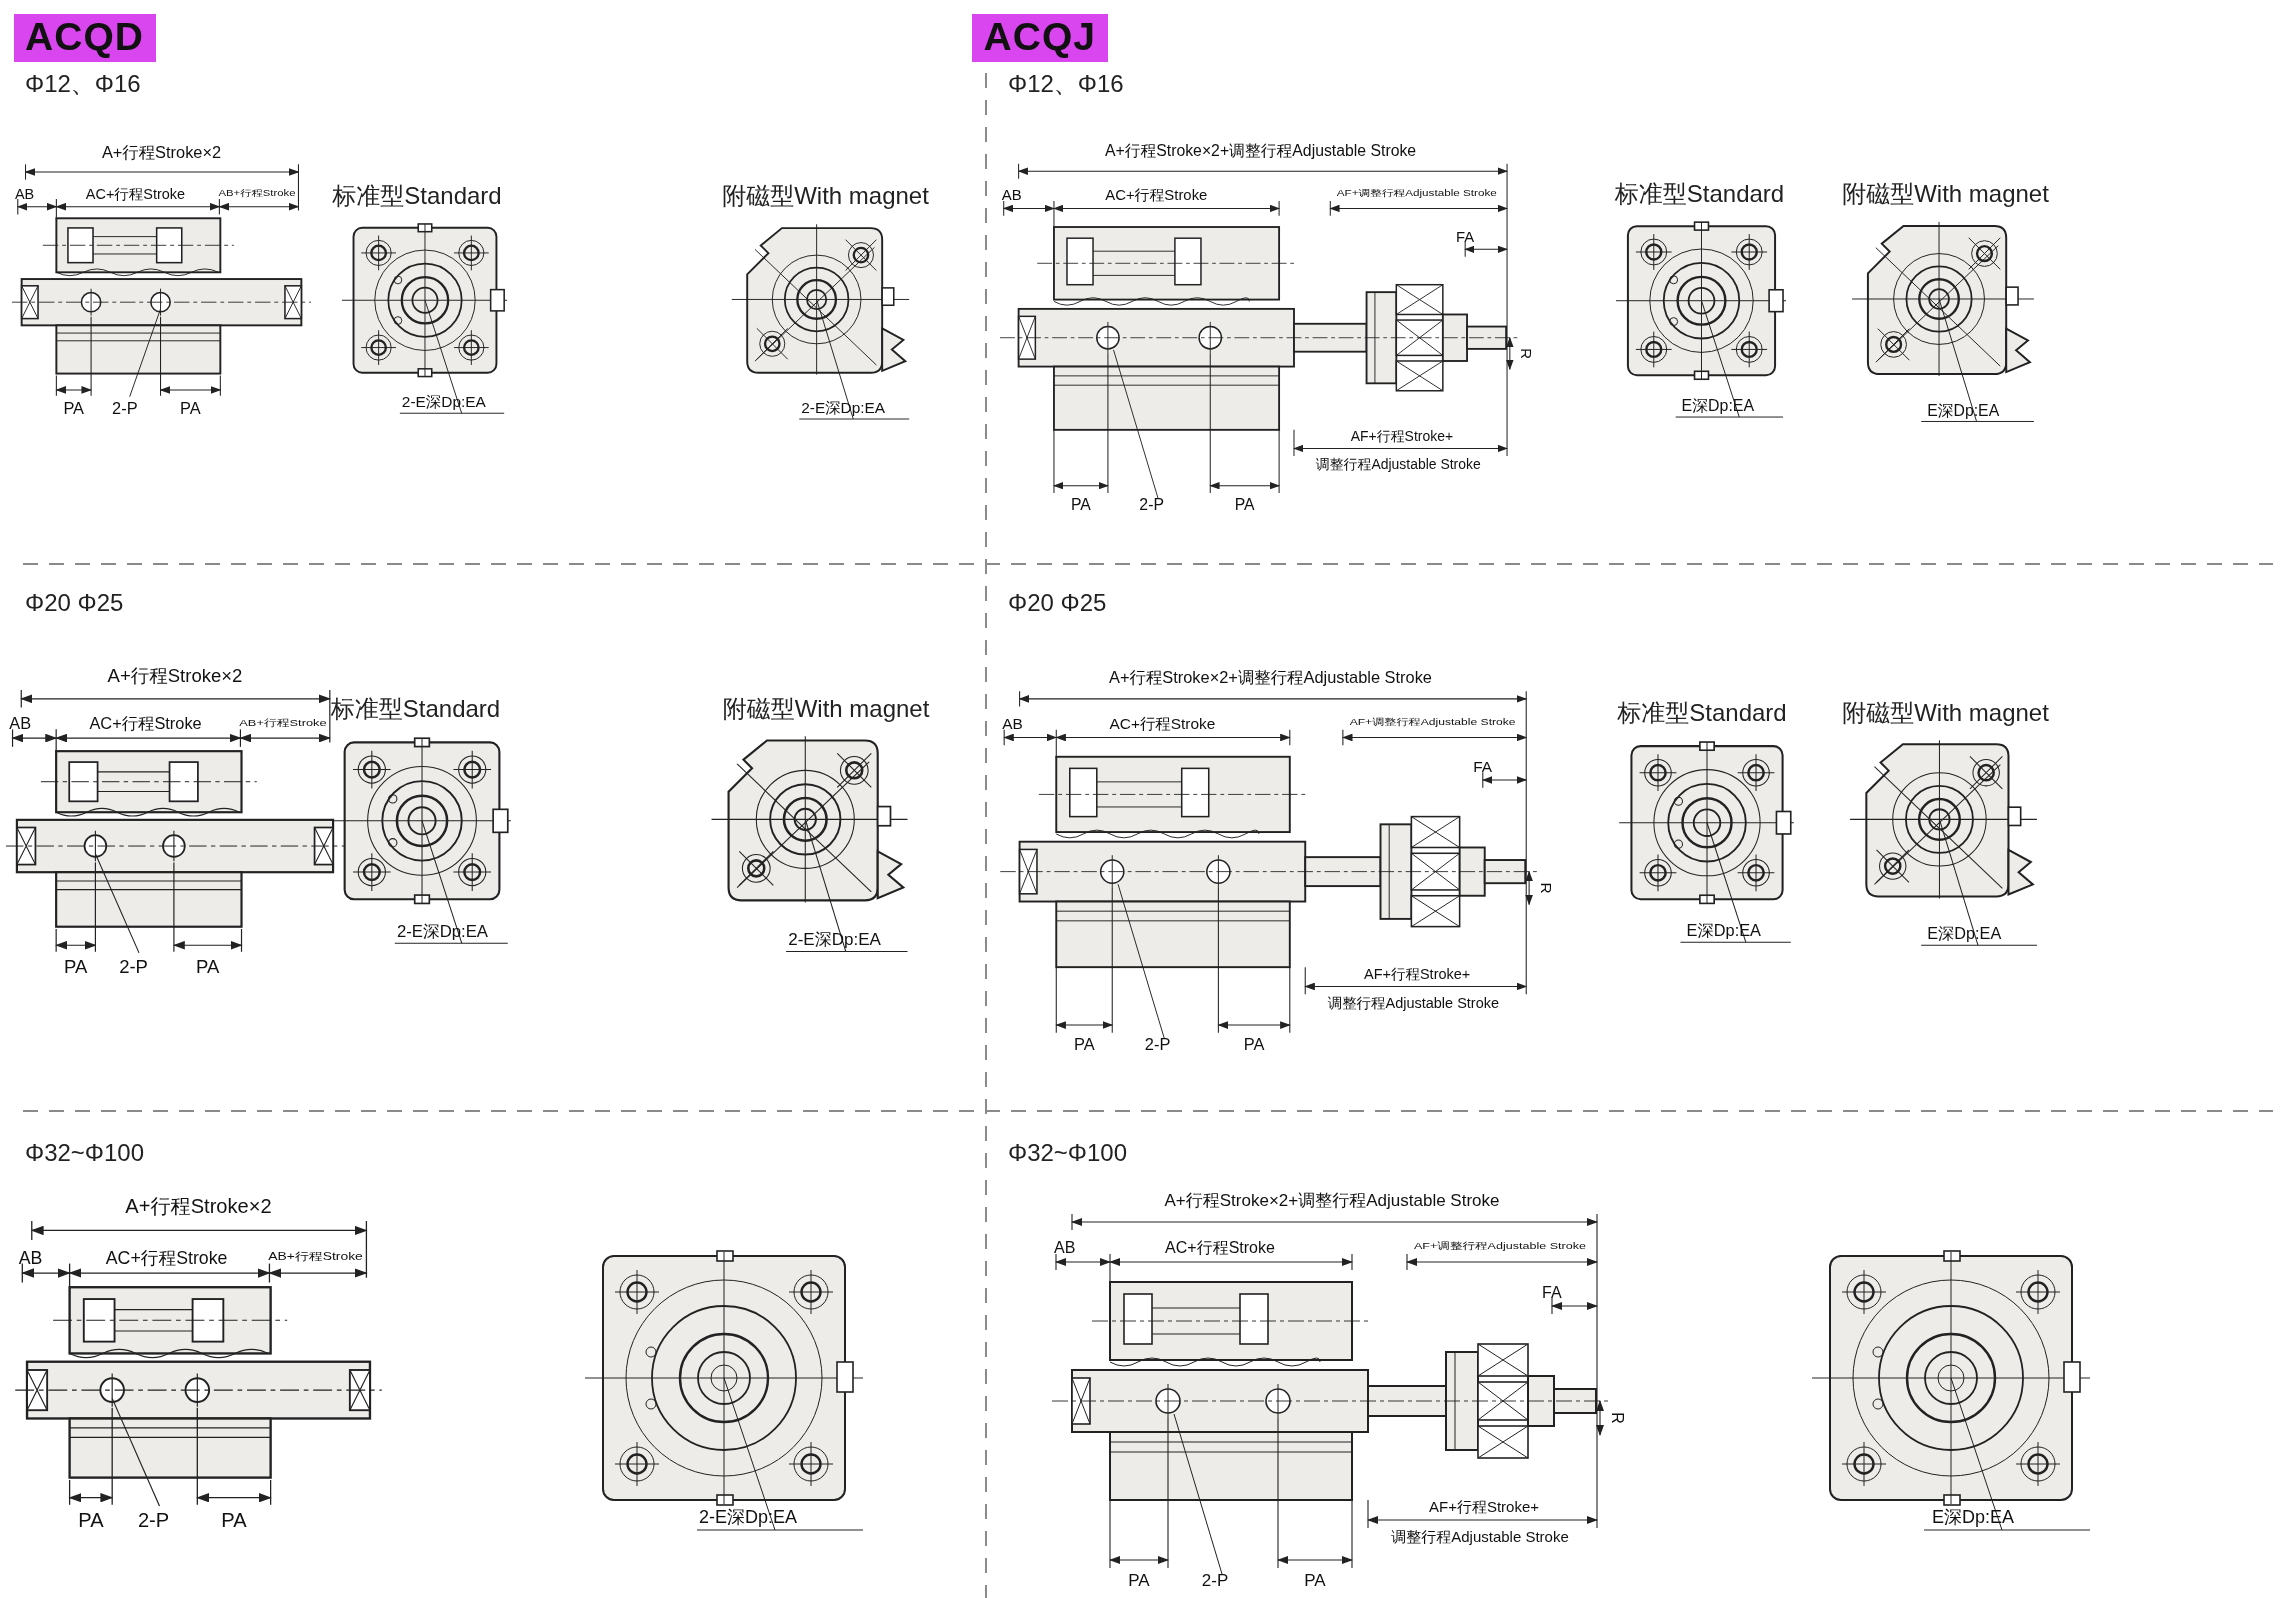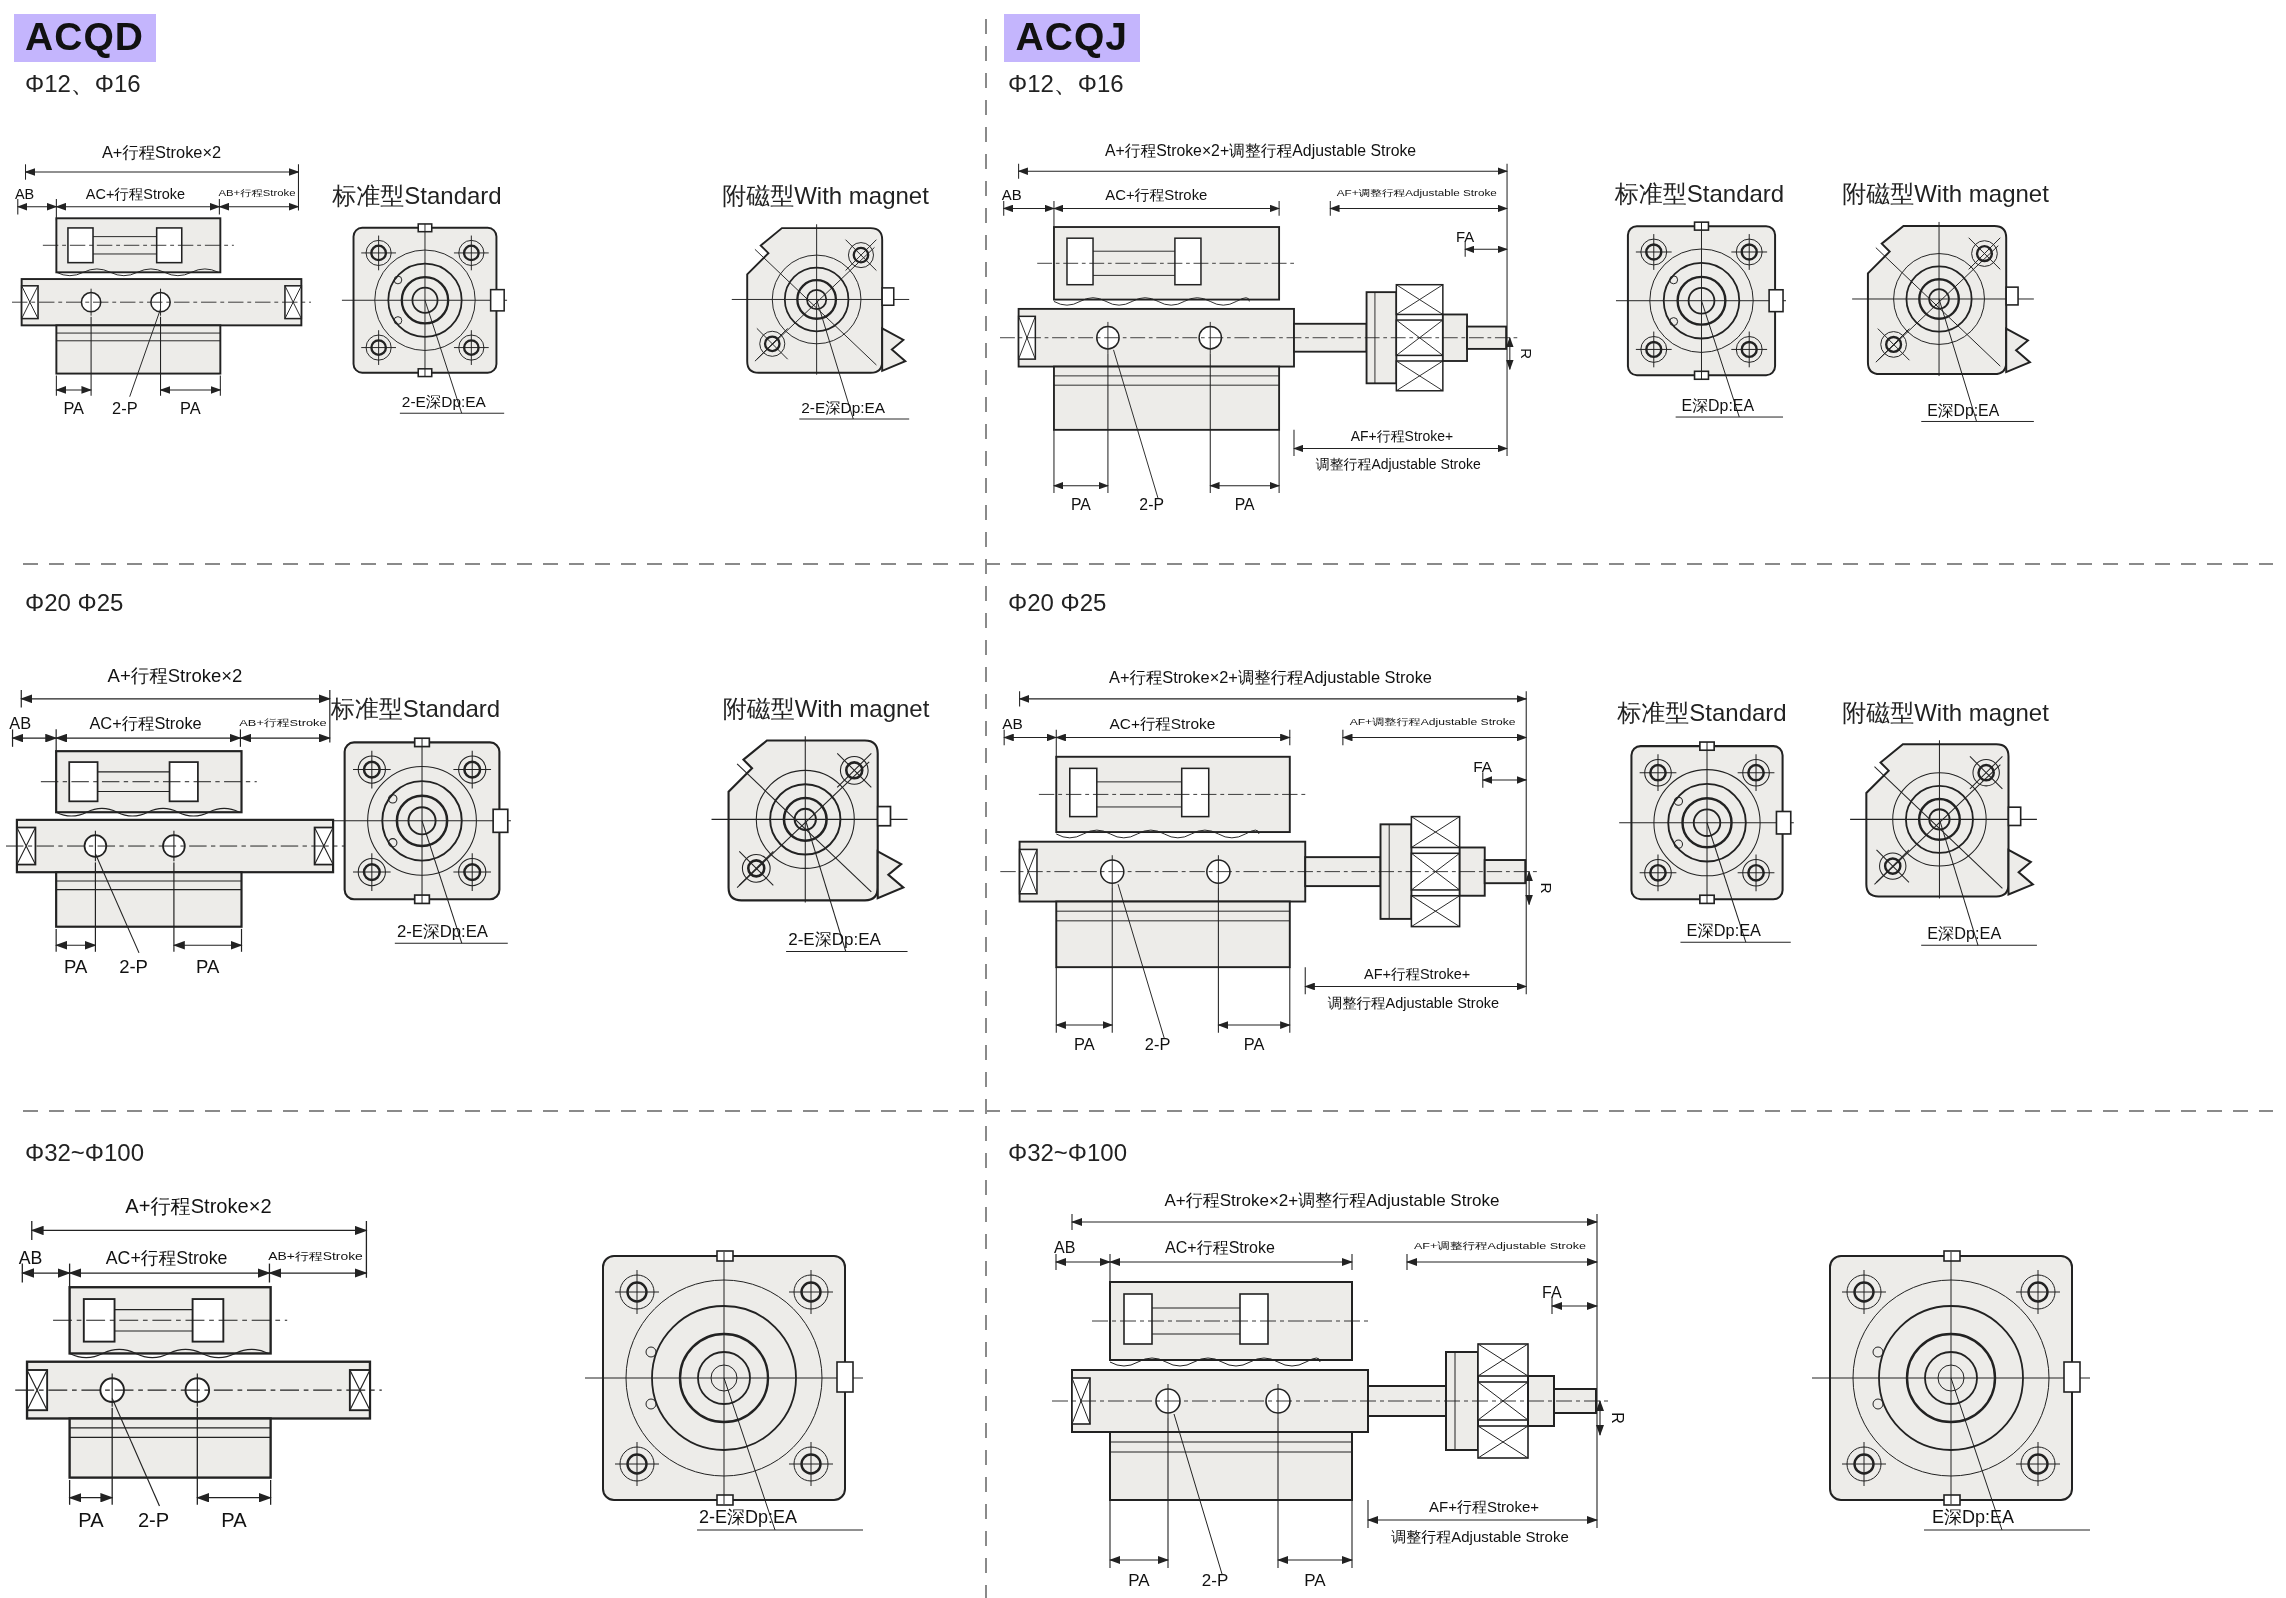--- a/index.html
+++ b/index.html
@@ -1,18 +1,18 @@
 <!DOCTYPE html>
 <html><head>
 <meta charset="utf-8">
 <style>
   html,body{margin:0;padding:0;background:#fff;}
   .page{position:relative;width:2286px;height:1599px;background:#ffffff;
         font-family:"Liberation Sans",sans-serif;color:#1a1a1a;overflow:hidden;}
-  .hdr{position:absolute;background:#c4b5fd;color:#111;font-weight:bold;font-size:39px;
+  .hdr{position:absolute;background:#d946ef;color:#111;font-weight:bold;font-size:39px;
        line-height:1.1;padding:2.9px 11.6px;letter-spacing:1px;}
   .size{position:absolute;font-size:24px;color:#222;white-space:nowrap;}
   .vtitle{position:absolute;font-size:24px;color:#222;text-align:center;white-space:nowrap;}
   .divv{position:absolute;width:1.9px;background:repeating-linear-gradient(180deg,#8a8a8a 0 15.4px,transparent 15.4px 27px);}
   .divh{position:absolute;height:1.9px;background:repeating-linear-gradient(90deg,#8a8a8a 0 15.4px,transparent 15.4px 26px);}
   svg.draw{position:absolute;overflow:visible;}
   svg text{font-family:"Liberation Sans",sans-serif;fill:#111;}
   .f{fill:#edecE9;fill:#edece9;stroke:#222;stroke-width:2;}
   .fw{fill:#ffffff;stroke:#222;stroke-width:1.6;}
   .s{fill:none;stroke:#222;stroke-width:1.8;}
@@ -346,21 +346,21 @@
       <circle class="s" cx="145" cy="132" r="26"></circle>
       <circle class="s1" cx="145" cy="132" r="13"></circle>
   <circle class="s1" cx="72" cy="106" r="5"></circle>
       <circle class="s1" cx="72" cy="158" r="5"></circle>
   <rect class="fw" x="258" y="116" width="16" height="30"></rect>
   <line class="s1" x1="145" y1="132" x2="196" y2="284"></line>
   <line class="s1" x1="118" y1="284" x2="284" y2="284"></line>
   <text x="120" y="277" font-size="18">2-E深Dp:EA</text>
 </svg>
 
-<div class="hdr" style="left:1004px;top:13.5px;">ACQJ</div>
+<div class="hdr" style="left:972px;top:13.5px;">ACQJ</div>
 <div class="size" style="left:1008px;top:68px;">Φ12、Φ16</div>
 
 <svg class="draw" style="left:1000px;top:141px;width:521px;height:373px" viewBox="0 0 560 400">
   <text x="280" y="16" font-size="17" text-anchor="middle">A+行程Stroke×2+调整行程Adjustable Stroke</text>
   <line class="d" x1="20" y1="32" x2="545" y2="32" marker-start="url(#aL)" marker-end="url(#aR)"></line>
   <line class="d" x1="20" y1="24" x2="20" y2="40"></line>
       <line class="d" x1="545" y1="24" x2="545" y2="116"></line>
   <text x="2" y="63" font-size="16">AB</text>
   <text x="168" y="63" font-size="16" text-anchor="middle">AC+行程Stroke</text>
   <text x="448" y="59" font-size="9.5" text-anchor="middle" lengthAdjust="spacingAndGlyphs" textLength="172">AF+调整行程Adjustable Stroke</text>

